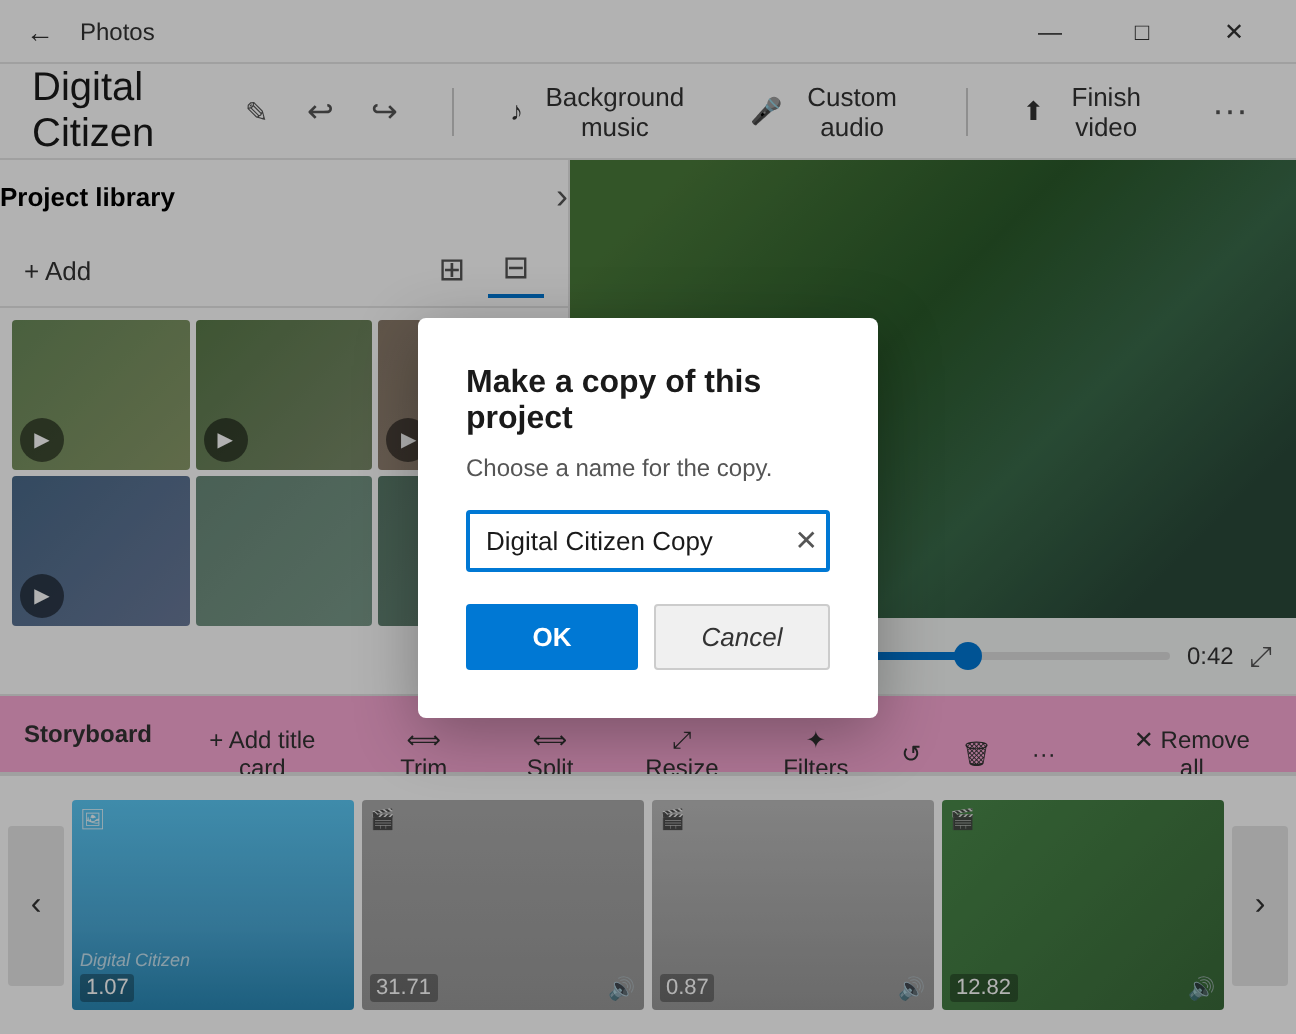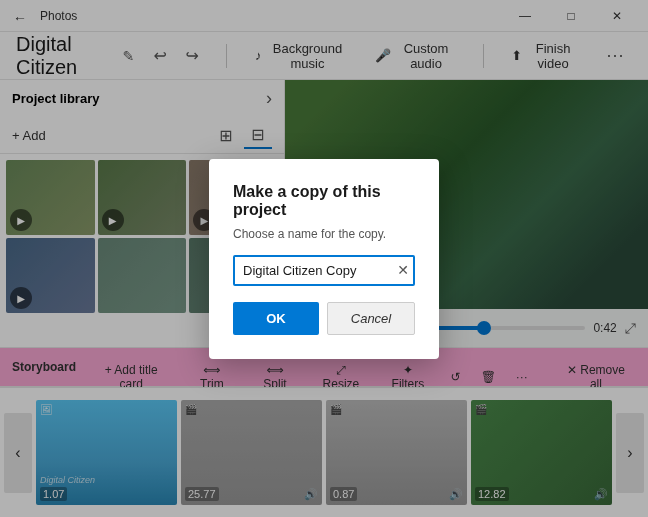--- a/index.html
+++ b/index.html
@@ -108,21 +108,21 @@
       width: 285px;
       background: #fff;
       border-right: 1px solid #e5e5e5;
       display: flex;
       flex-direction: column;
     }
     .sidebar-header {
       display: flex;
       align-items: center;
       justify-content: space-between;
-      padding: 8px 12px;
+      padding: 8px 0;
       font-size: 13px;
       font-weight: 600;
     }
     .sidebar-toolbar {
       display: flex;
       align-items: center;
       padding: 4px 12px;
       gap: 8px;
       border-bottom: 1px solid #e5e5e5;
     }
@@ -489,21 +489,21 @@
 <div class="bottom-strip">
   <button class="strip-nav">‹</button>
   <div class="strip-items">
     <div class="strip-item strip-item-1">
       <span class="strip-type-icon">🖼</span>
       <span class="strip-item-text">Digital Citizen</span>
       <span class="strip-label">1.07</span>
     </div>
     <div class="strip-item strip-item-2">
       <span class="strip-type-icon">🎬</span>
-      <span class="strip-label">25.77</span>
+      <span class="strip-label">31.71</span>
       <span class="strip-icon">🔊</span>
     </div>
     <div class="strip-item strip-item-3">
       <span class="strip-type-icon">🎬</span>
       <span class="strip-label">0.87</span>
       <span class="strip-icon">🔊</span>
     </div>
     <div class="strip-item strip-item-4">
       <span class="strip-type-icon">🎬</span>
       <span class="strip-label">12.82</span>

